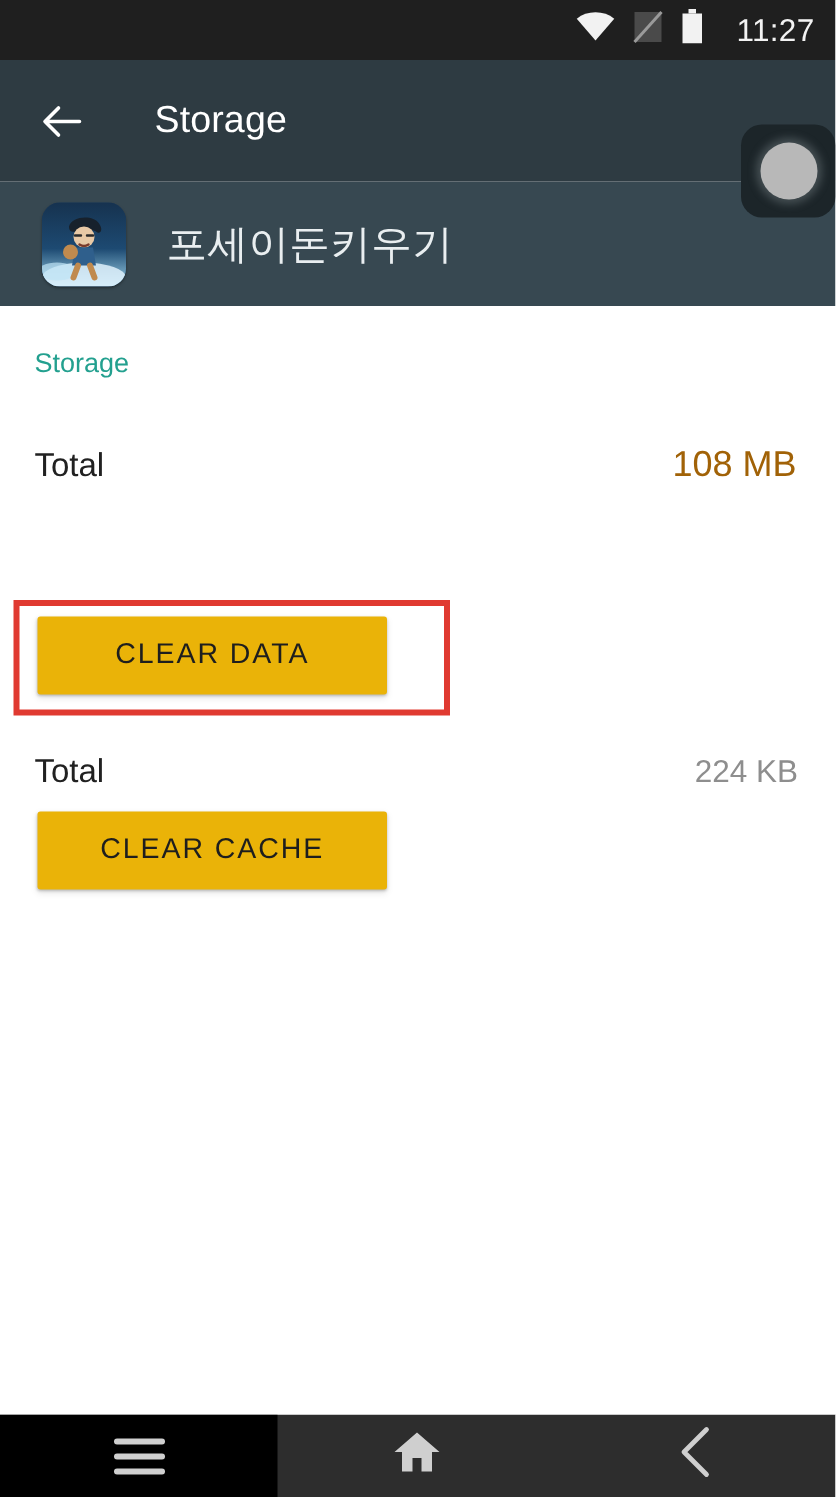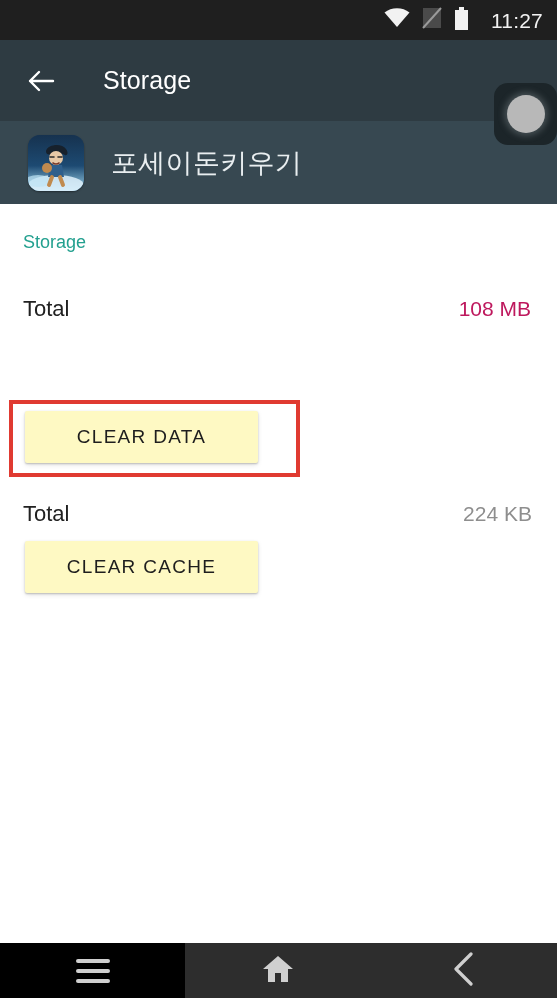--- a/index.html
+++ b/index.html
@@ -150,26 +150,26 @@
     align-items: baseline;
     justify-content: space-between;
     padding: 0 26px 0 23px;
     height: 28px;
   }
   .row-label {
     color: #212121;
     font-size: 22px;
   }
   .row-value {
-    color: #be185d;
-    font-size: 21px;
+    color: #a16207;
+    font-size: 24px;
   }
 
   .btn {
-    background: #fef9c3;
+    background: #eab308;
     border: none;
     color: #1e1e1e;
     font-size: 19px;
     letter-spacing: 1.3px;
     font-family: "Liberation Sans", sans-serif;
     border-radius: 2px;
     box-shadow: 0 1px 2px rgba(0,0,0,.22), 0 2px 5px rgba(0,0,0,.10);
     cursor: pointer;
     padding: 0;
   }

